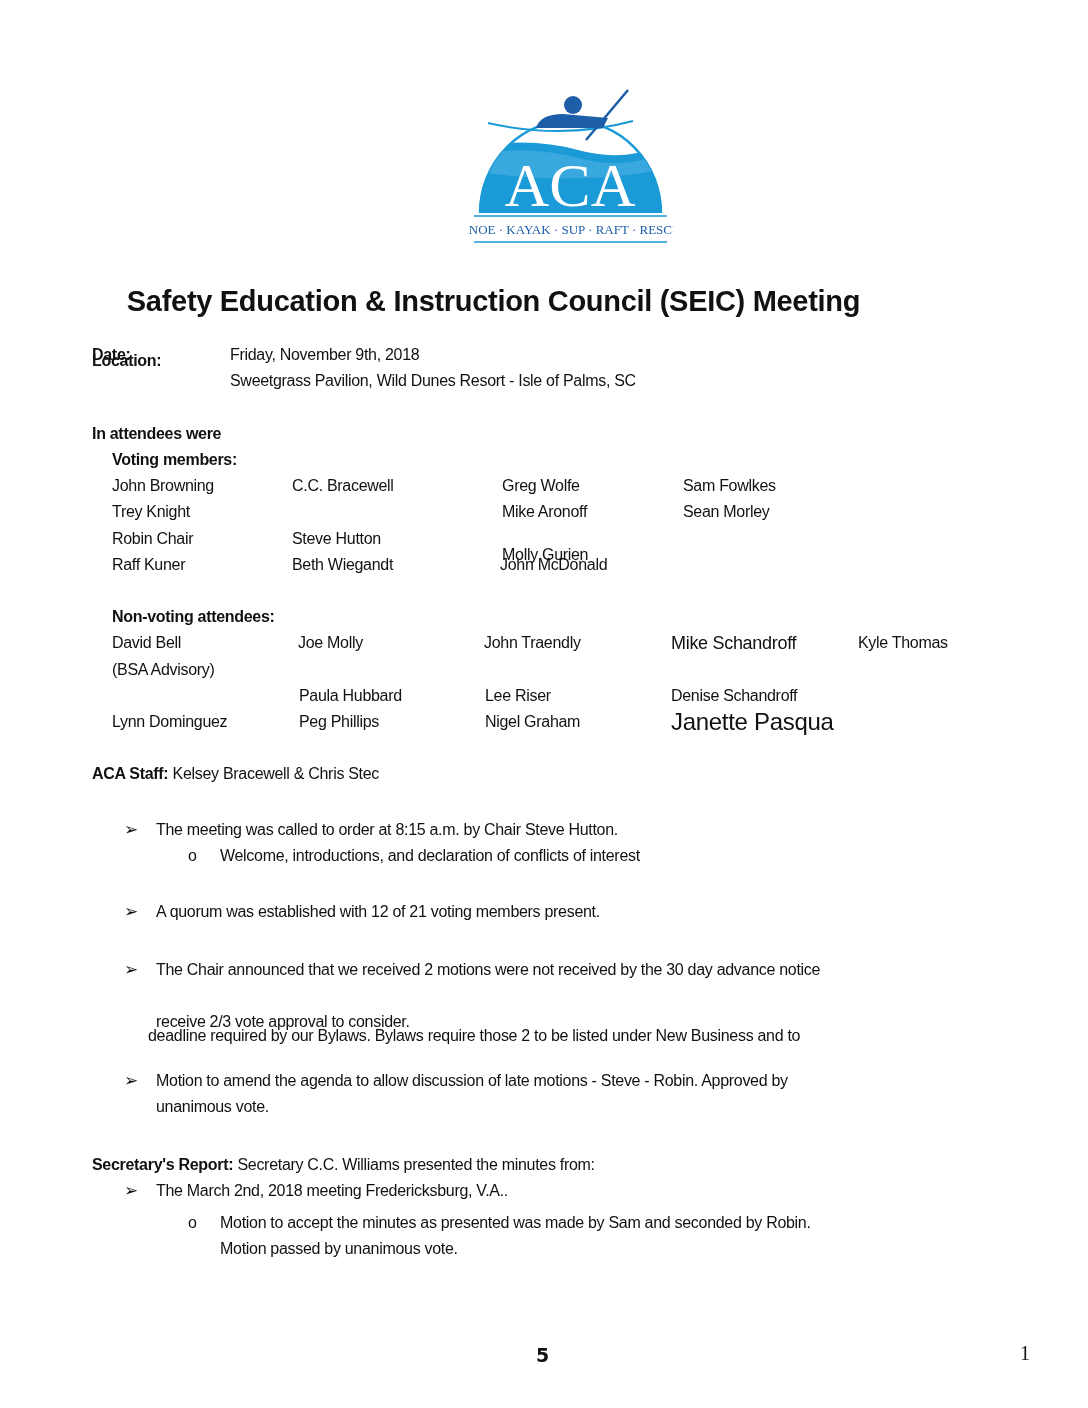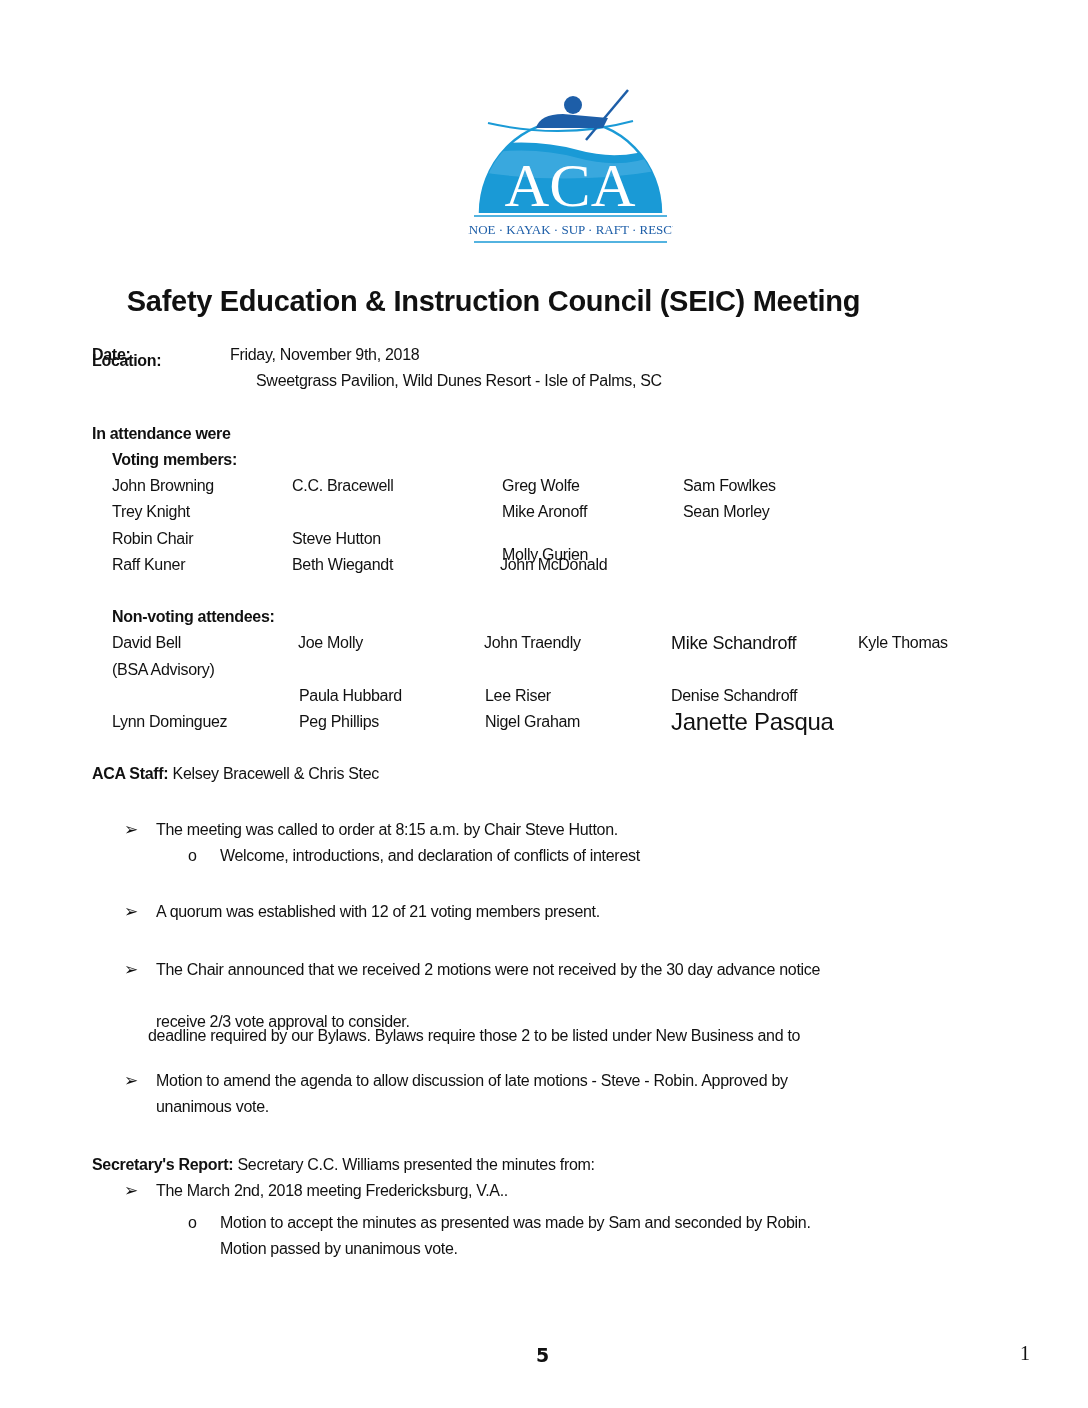--- a/index.html
+++ b/index.html
@@ -37,23 +37,23 @@
   <line x1="6" y1="138" x2="199" y2="138" stroke="#1a9ad6" stroke-width="1.5"></line>
   <text x="102" y="156" text-anchor="middle" font-family="Liberation Serif, serif" font-size="13" fill="#1d5ea8">CANOE · KAYAK · SUP · RAFT · RESCUE</text>
   <line x1="6" y1="164" x2="199" y2="164" stroke="#1a9ad6" stroke-width="1.5"></line>
 </svg>
 
 <div id="title" class="abs">Safety Education &amp; Instruction Council (SEIC) Meeting</div>
 
 <div class="abs t b" style="left:92px;top:342px;">Date:</div>
 <div class="abs t" style="left:230px;top:342px;">Friday, November 9th, 2018</div>
 <div class="abs t b" style="left:92px;top:348px;">Location:</div>
-<div class="abs t" style="left:230px;top:368px;margin-left:26px;">Sweetgrass Pavilion, Wild Dunes Resort - Isle of Palms, SC</div>
+<div class="abs t" style="left:230px;top:368px;">Sweetgrass Pavilion, Wild Dunes Resort - Isle of Palms, SC</div>
 
-<div class="abs t b" style="left:92px;top:421px;">In attendance were</div>
+<div class="abs t b" style="left:92px;top:421px;">In attendees were</div>
 <div class="abs t b" style="left:112px;top:447px;">Voting members:</div>
 
 <div>
   <div class="abs t" style="left:112px;top:473px;">John Browning</div>
   <div class="abs t" style="left:292px;top:473px;">C.C. Bracewell</div>
   <div class="abs t" style="left:502px;top:473px;">Greg Wolfe</div>
   <div class="abs t" style="left:683px;top:473px;">Sam Fowlkes</div>
 
   <div class="abs t" style="left:112px;top:499px;">Trey Knight</div>
   <div class="abs t" style="left:502px;top:499px;">Mike Aronoff</div>

